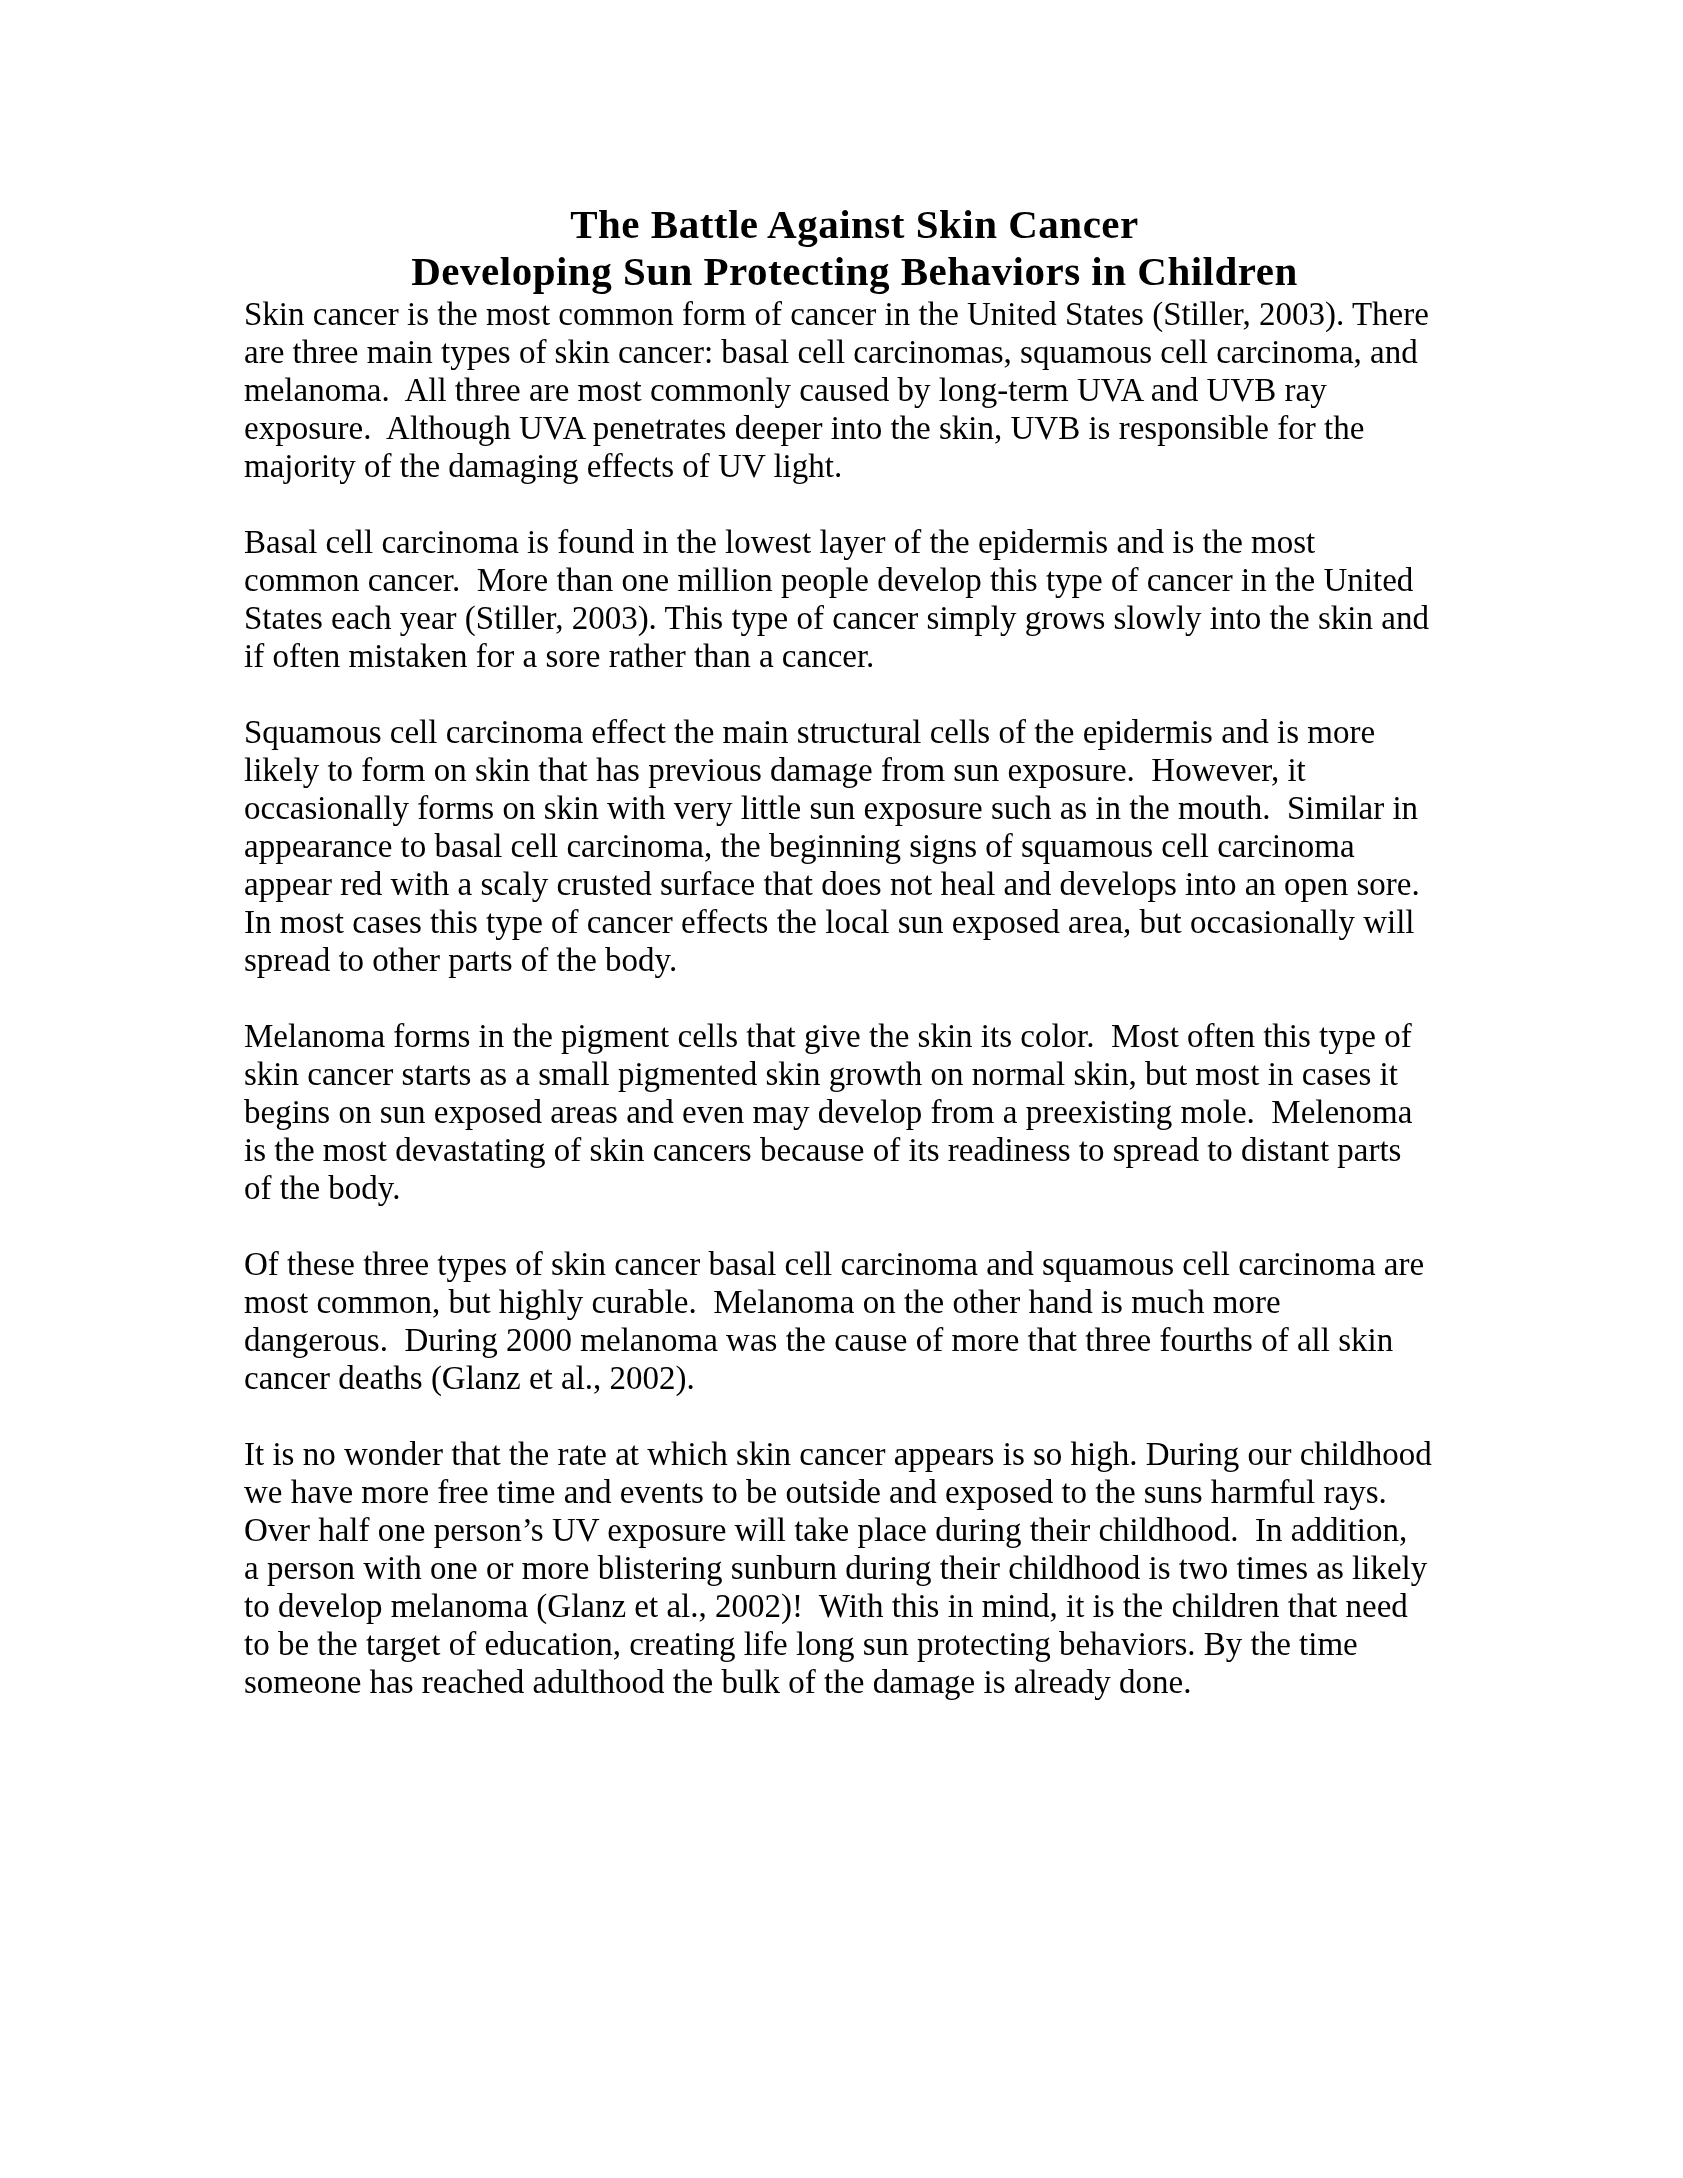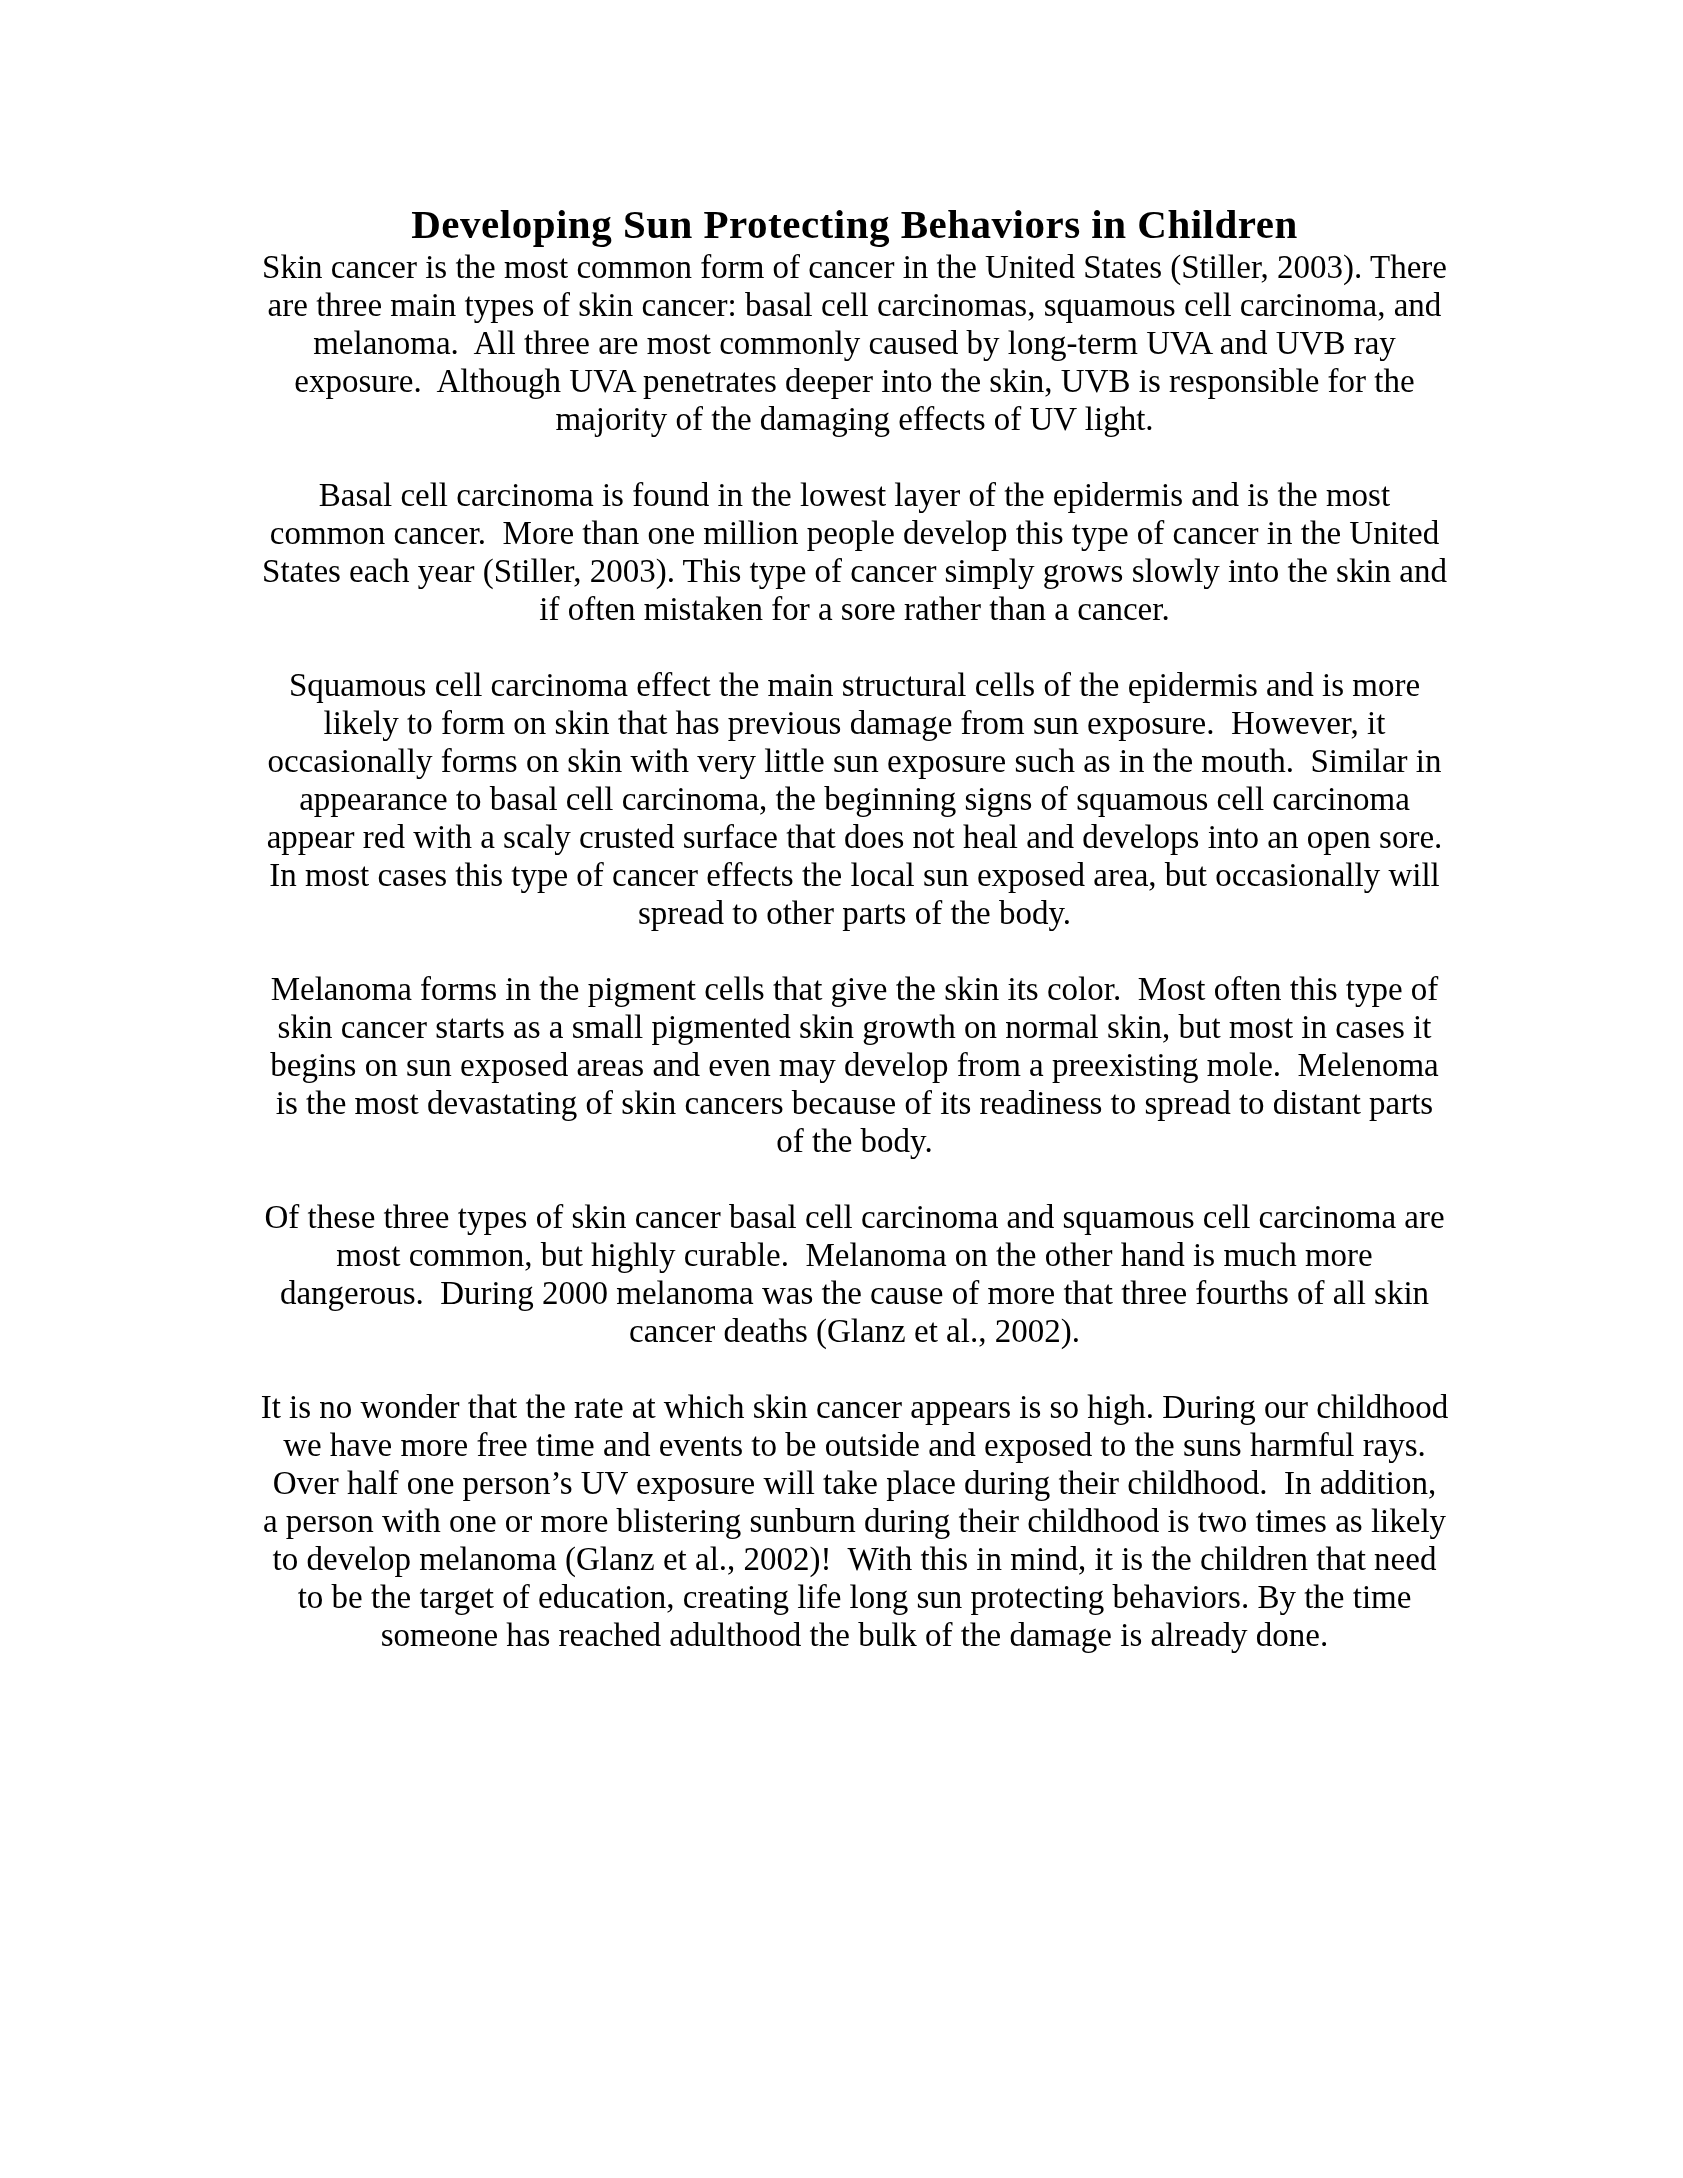--- a/index.html
+++ b/index.html
@@ -35,29 +35,29 @@
     font-size: 42px;
     line-height: 50px;
     margin: 76px 0 0 0;
     letter-spacing: 0.5px;
   }
   .para {
     font-size: 33px;
     line-height: 38px;
     margin: 0 0 38px 0;
     white-space: pre; 
-    text-align: center;
   }
 </style>
 </head>
 <body>
 
 <div class="page">
   <div class="content">
 
+    <h1 class="doc-title">The Battle Against Skin Cancer</h1>
 
     <h2 class="doc-subtitle">Developing Sun Protecting Behaviors in Children</h2>
 
 
     <p class="para">Skin cancer is the most common form of cancer in the United States (Stiller, 2003). There
 are three main types of skin cancer: basal cell carcinomas, squamous cell carcinoma, and
 melanoma.  All three are most commonly caused by long-term UVA and UVB ray
 exposure.  Although UVA penetrates deeper into the skin, UVB is responsible for the
 majority of the damaging effects of UV light.</p>
 

